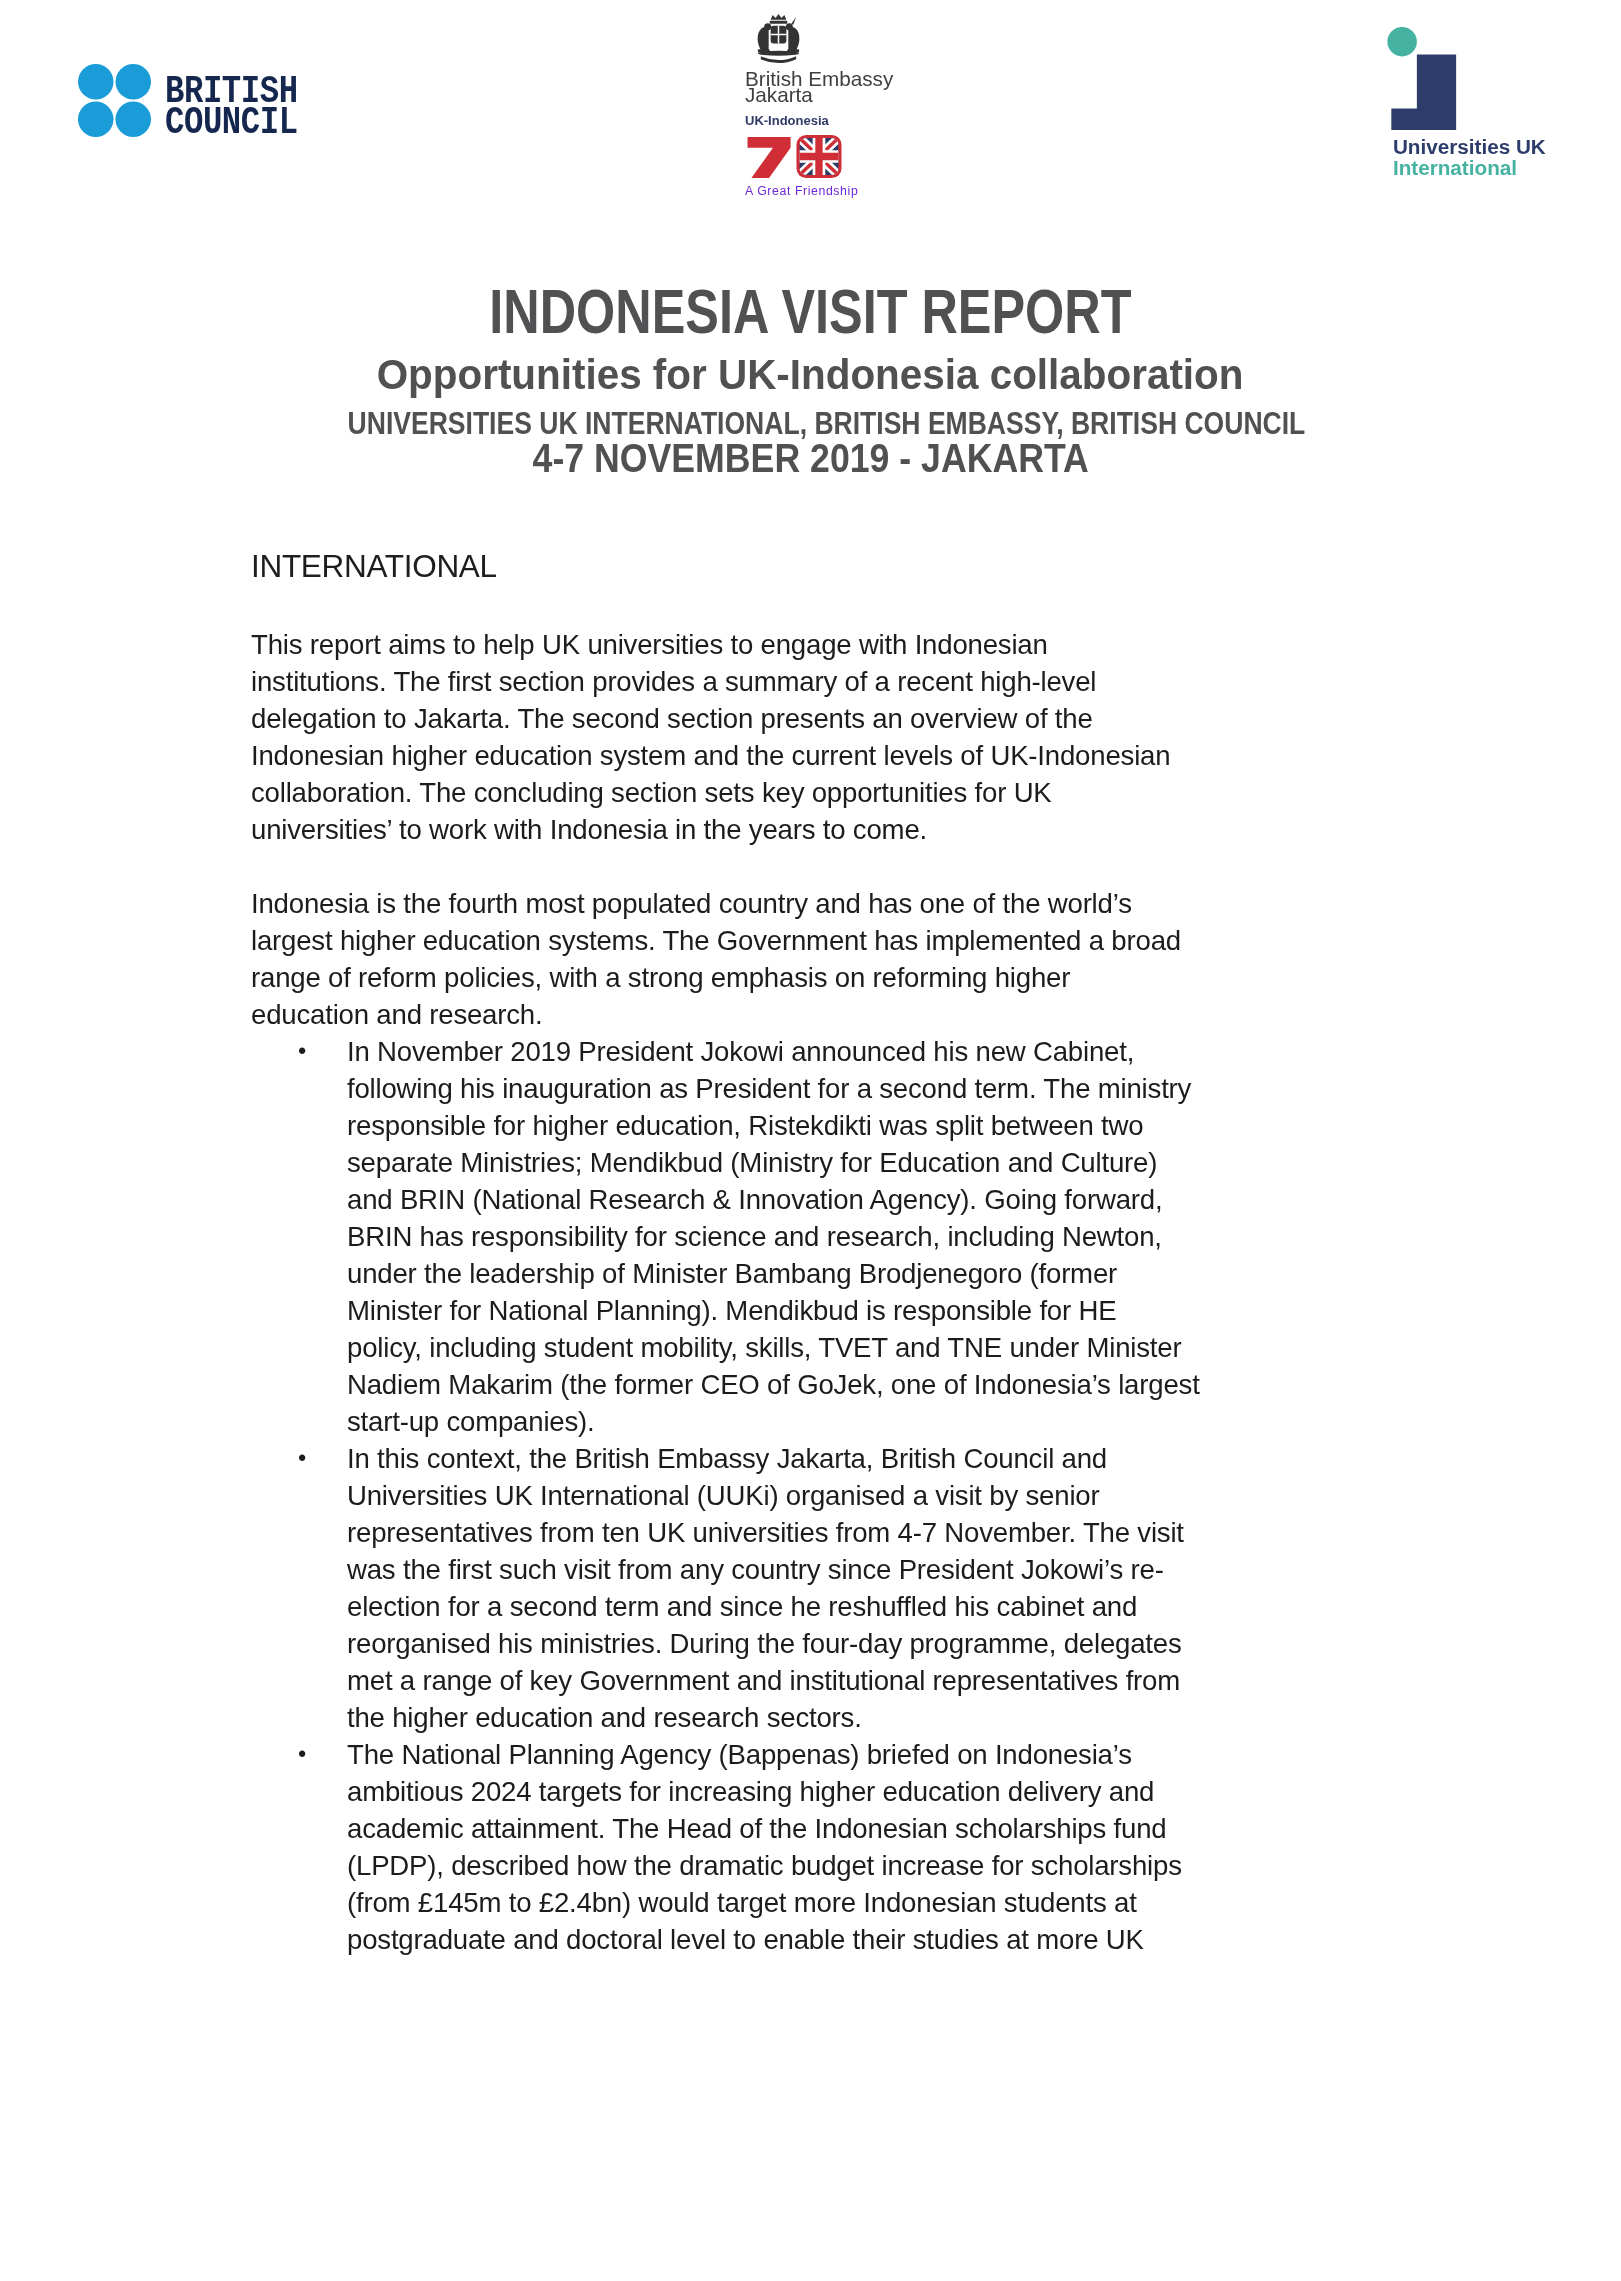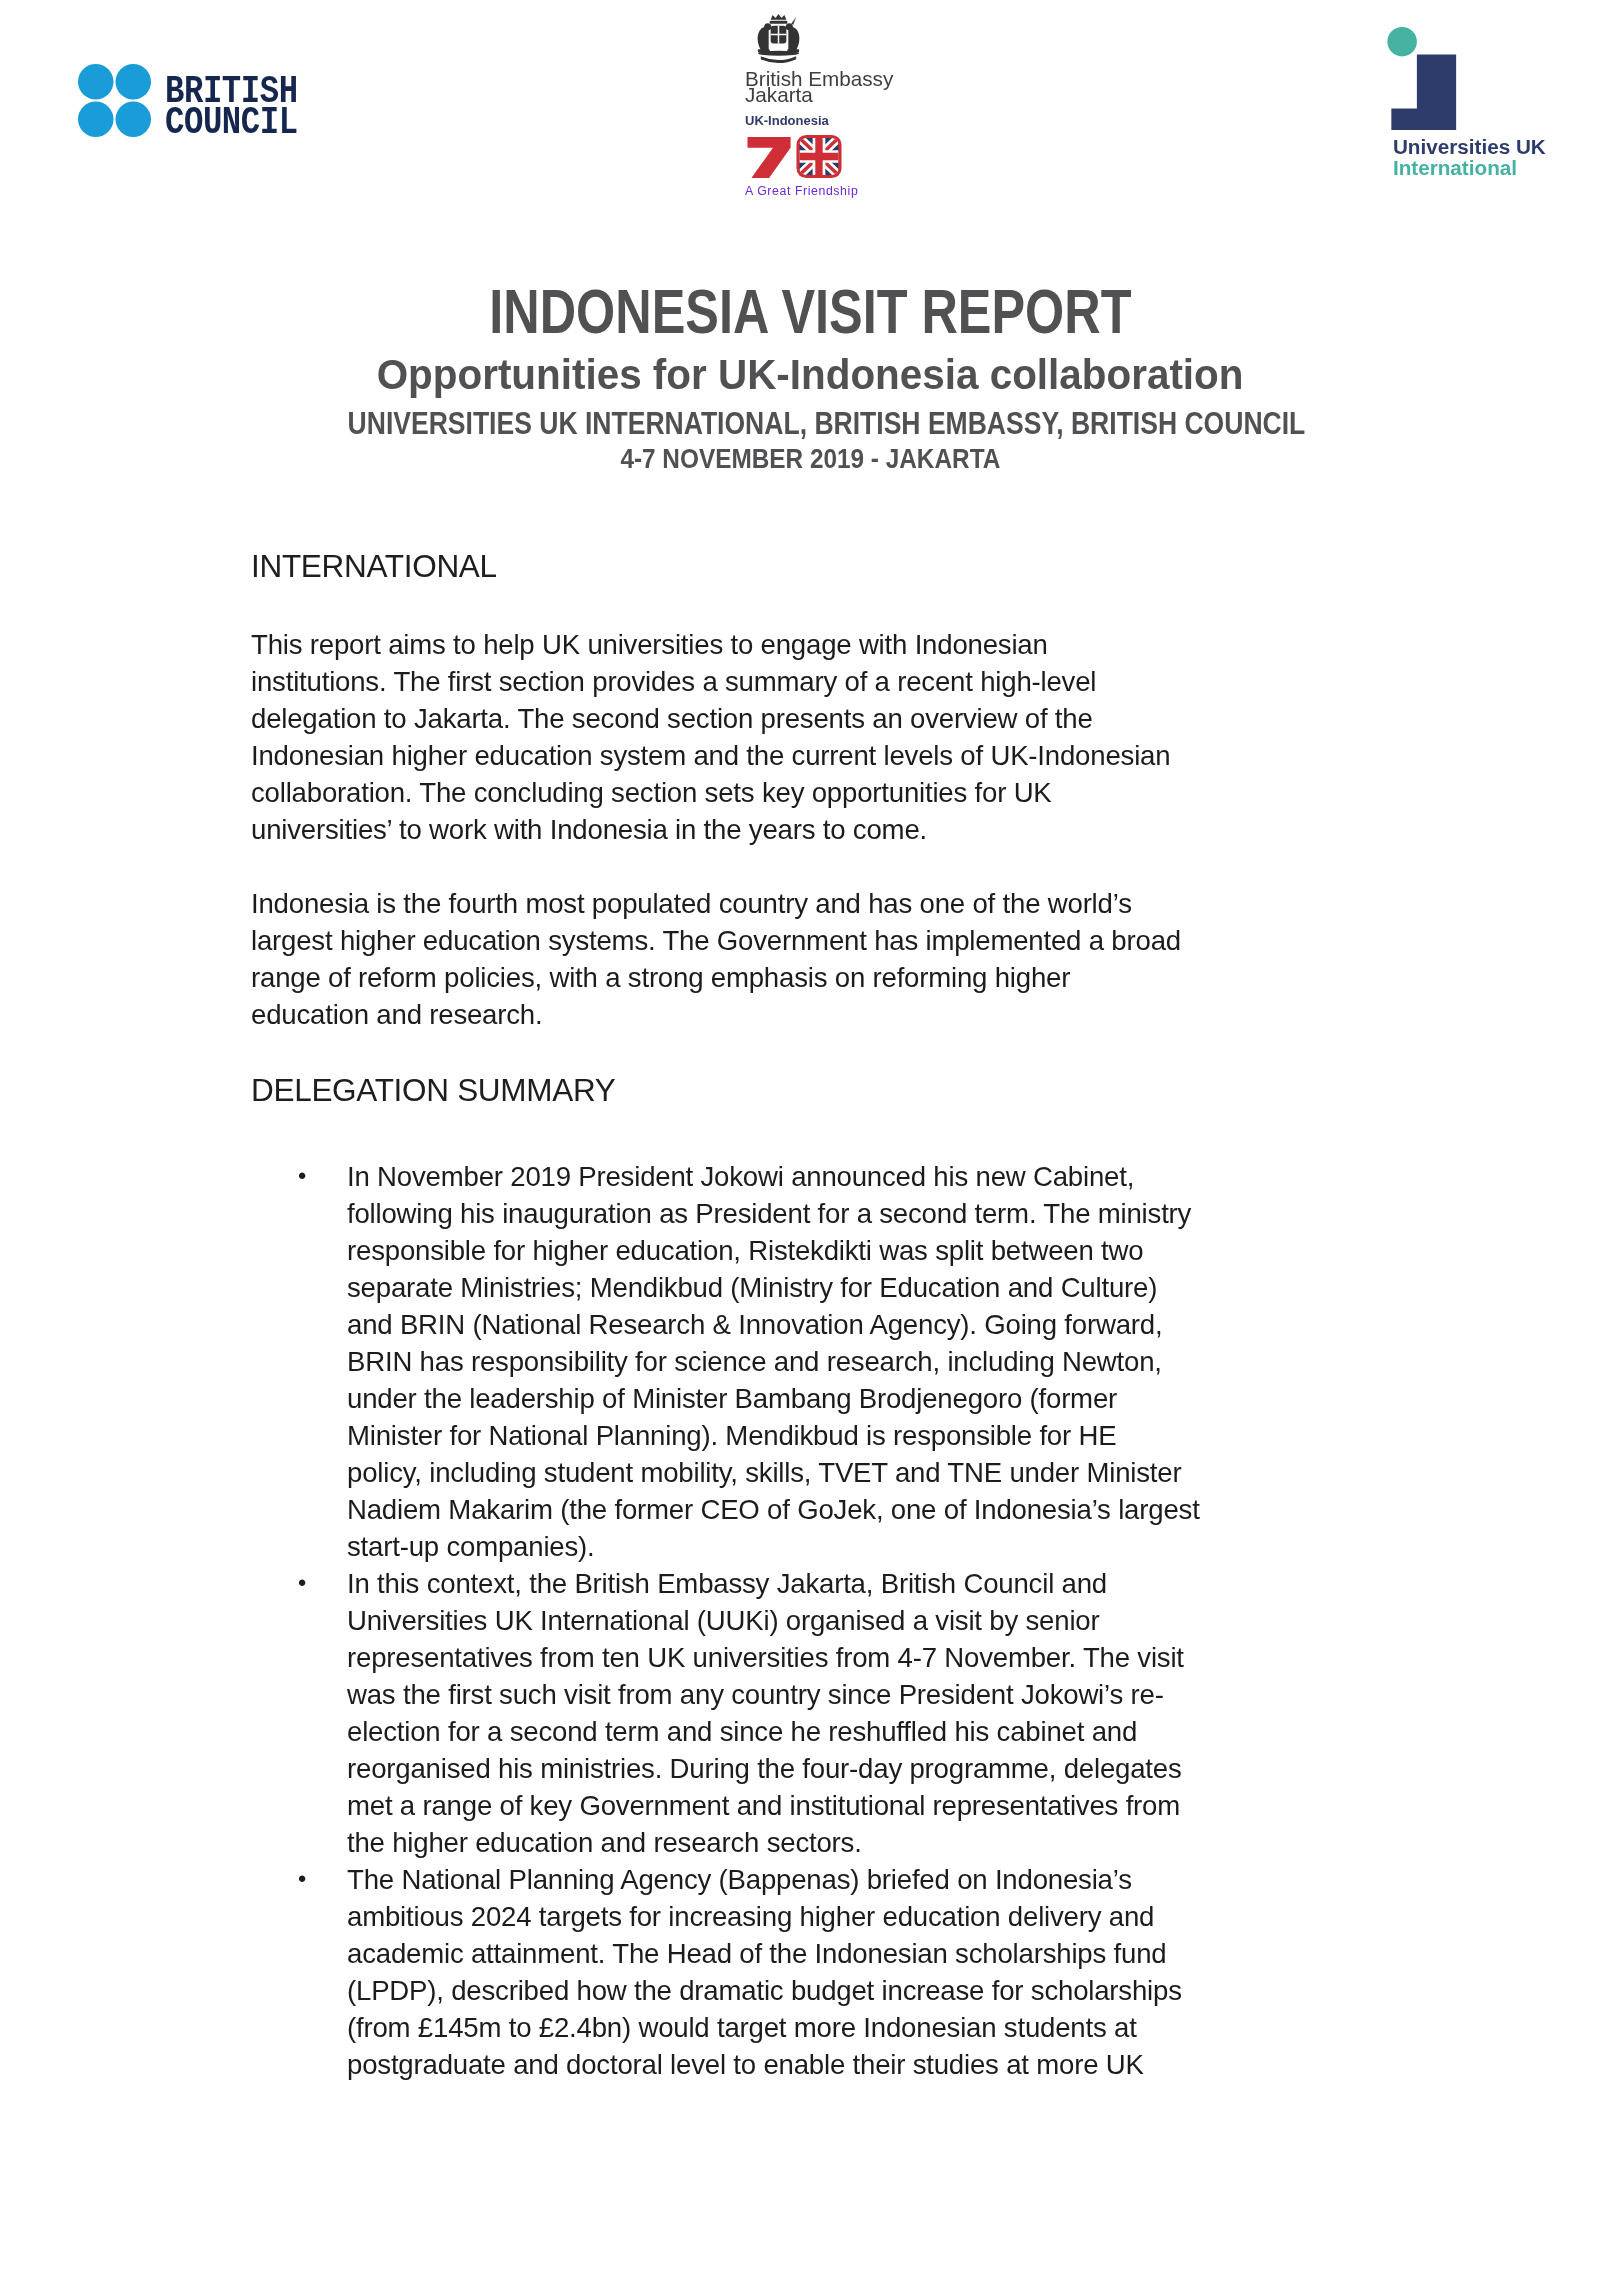--- a/index.html
+++ b/index.html
@@ -29,21 +29,21 @@
   .uuki { position:absolute; left:1387px; top:25.6px; width:177px; }
   .uuki .mark { display:block; }
   .uuki .t1 { margin-left:5.9px; margin-top:3.9px; font-size:20.7px; font-weight:bold; color:#2e3c6b; line-height:20.7px; }
   .uuki .t2 { margin-left:5.9px; font-size:20.7px; font-weight:bold; color:#45b2a2; line-height:20.7px; }
 
   
   .title-block { position:absolute; left:0; top:279px; width:100%; text-align:center; color:#515154; }
   .title-block .l1 { font-size:63px; font-weight:bold; line-height:65px; }
   .title-block .l2 { font-size:43px; font-weight:bold; line-height:49px; margin-top:5.9px; }
   .title-block .l3 { font-size:30.5px; font-weight:bold; line-height:35px; margin-top:6.9px;padding-left:32px; }
-  .title-block .l4 { font-size:28px; font-weight:bold; line-height:35px; }
+  .title-block .l4 { font-size:41px; font-weight:bold; line-height:35px; }
   .cond80 { display:inline-block; transform:scaleX(0.80); transform-origin:50% 50%; white-space:nowrap; }
   .cond87 { display:inline-block; transform:scaleX(0.87); transform-origin:50% 50%; white-space:nowrap; }
   .cond94 { display:inline-block; transform:scaleX(0.94); transform-origin:50% 50%; white-space:nowrap; }
 
   
   .content { position:absolute; left:251px; top:548px; width:1157px; }
   .content h2 { font-size:31.5px; font-weight:400; color:#1e1e1e; line-height:37px; letter-spacing:-0.3px; }
   .content h2.intro { margin-bottom:41px; }
   .content h2.delegation { margin-top:39px; margin-bottom:49px; }
   .para { font-size:27.6px; line-height:37px; white-space:pre-line; letter-spacing:-0.2px; }
@@ -145,21 +145,20 @@
 institutions. The first section provides a summary of a recent high-level
 delegation to Jakarta. The second section presents an overview of the
 Indonesian higher education system and the current levels of UK-Indonesian
 collaboration. The concluding section sets key opportunities for UK
 universities’ to work with Indonesia in the years to come.</p>
     <p class="para">Indonesia is the fourth most populated country and has one of the world’s
 largest higher education systems. The Government has implemented a broad
 range of reform policies, with a strong emphasis on reforming higher
 education and research.</p>
 
-    <h2 class="delegation">DELEGATION SUMMARY</h2>
 
     <div class="bullet">
       <span class="marker">•</span>
       <div class="btext">In November 2019 President Jokowi announced his new Cabinet,
 following his inauguration as President for a second term. The ministry
 responsible for higher education, Ristekdikti was split between two
 separate Ministries; Mendikbud (Ministry for Education and Culture)
 and BRIN (National Research &amp; Innovation Agency).  Going forward,
 BRIN has responsibility for science and research, including Newton,
 under the leadership of Minister Bambang Brodjenegoro (former

